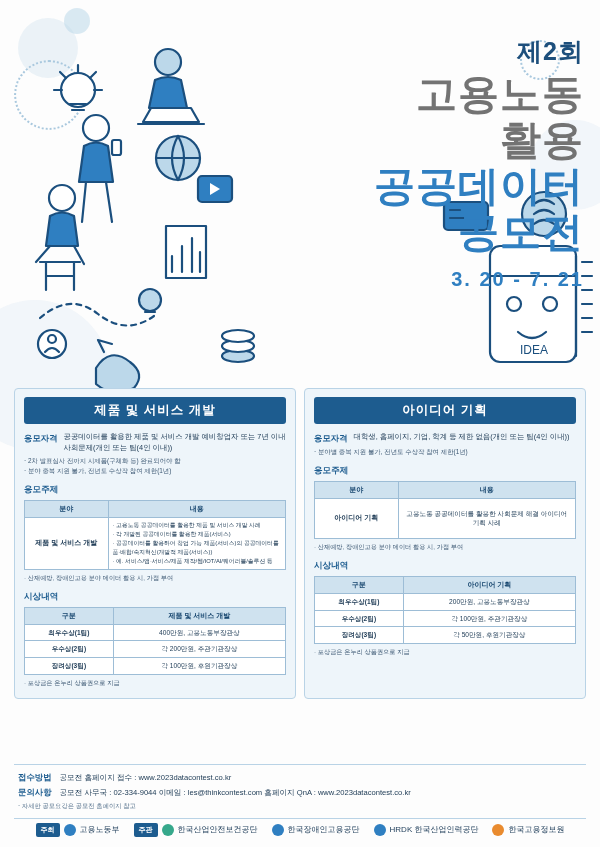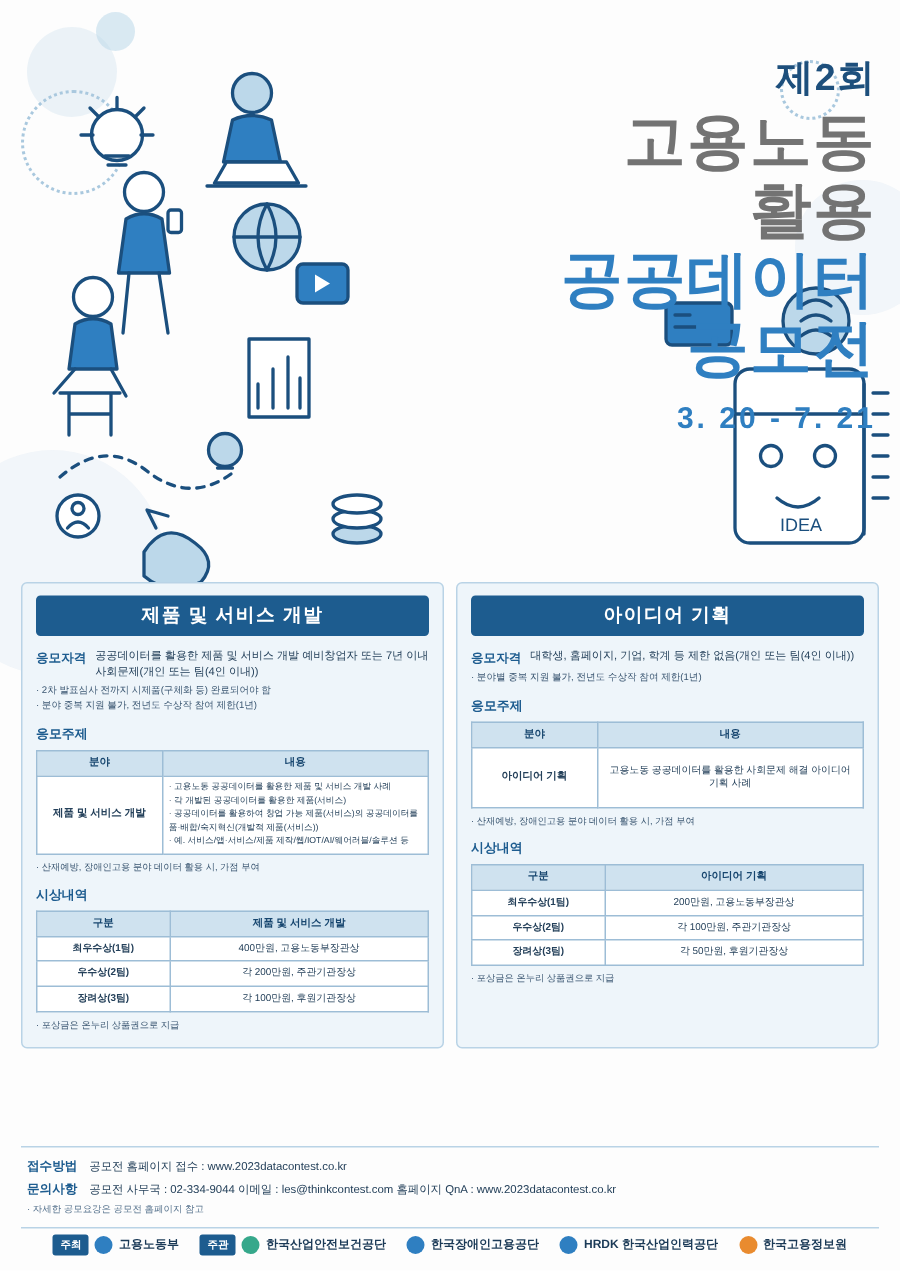--- a/index.html
+++ b/index.html
@@ -93,21 +93,21 @@
   
   .sponsors {
     position:absolute; left:0; top:812px; width:600px; height:35px;
     display:flex; align-items:center; justify-content:center; gap:14px;
   }
   .sp { display:flex; align-items:center; gap:4px; }
   .sp-tag {
     background:#1d5c8f; color:#fff; font-size:7px; font-weight:bold;
     padding:2px 5px; border-radius:2px;
   }
-  .sp-name { font-size:8px; font-weight:bold; color:#1b3a57; }
+  .sp-name { font-size:8px; font-weight:normal; color:#1b3a57; }
   .sp-mark { width:12px; height:12px; border-radius:50%; background:#2f7fc1; display:inline-block; }
   .sp-mark.g { background:#36a88b; }
   .sp-mark.o { background:#e98b2f; }
 </style>
 </head>
 <body>
 
 <div class="poster">
 
   <div class="blob b1"></div>

